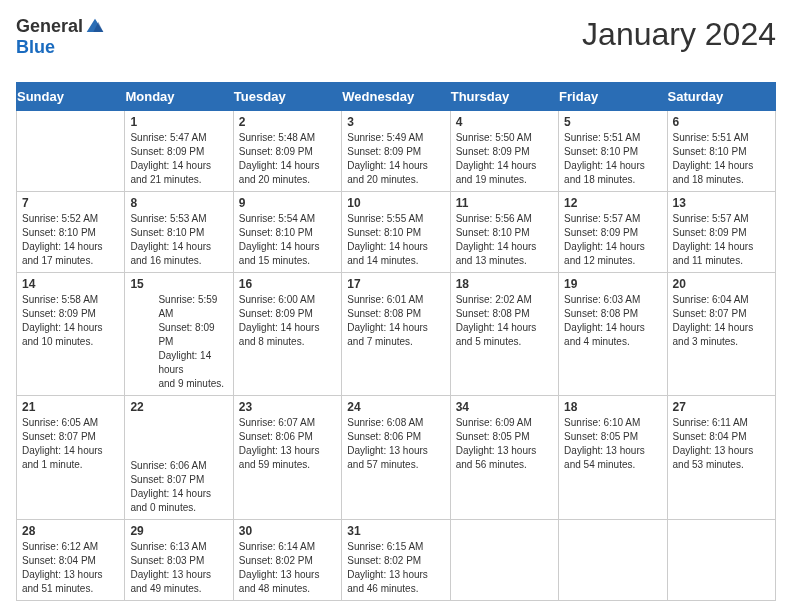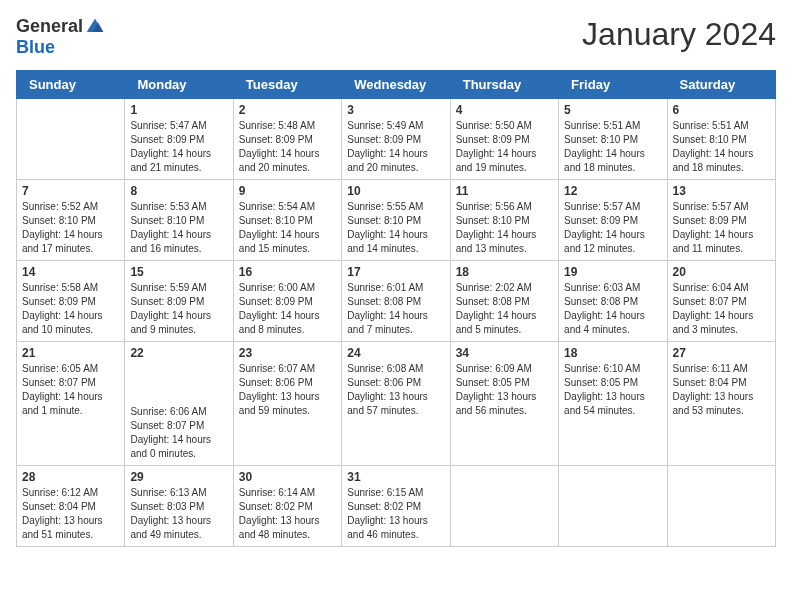--- a/index.html
+++ b/index.html
@@ -7,21 +7,21 @@
       font-family: Arial, sans-serif;
       background: #fff;
       width: 792px;
       min-height: 612px;
       padding: 16px;
     }
     .header {
       display: flex;
       justify-content: space-between;
       align-items: flex-start;
-      margin-bottom: 12px;
+      margin-bottom: 24px;
       gap: 24px;
     }
     .logo {
       display: flex;
       flex-direction: column;
       align-items: flex-start;
     }
     .logo-text {
       display: flex;
       align-items: center;
@@ -56,21 +56,21 @@
     .calendar {
       width: 100%;
       border-collapse: collapse;
       border: 1px solid #ccc;
     }
     .calendar th {
       background-color: #2a6db5;
       color: #fff;
       font-size: 13px;
       font-weight: bold;
-      padding: 6px 12px;
+      padding: 6px 0;
       text-align: left;
       border: 1px solid #2a6db5;
     }
     .calendar td {
       vertical-align: top;
       padding: 4px 5px;
       font-size: 10.5px;
       color: #333;
       border: 1px solid #ccc;
       width: 108px;
@@ -222,21 +222,21 @@
       <tr>
         <td>
           <span class="day-num">14</span>
           <div class="day-info" style="white-space: pre-line;">Sunrise: 5:58 AM
 Sunset: 8:09 PM
 Daylight: 14 hours
 and 10 minutes.</div>
         </td>
         <td>
           <span class="day-num">15</span>
-          <div class="day-info" style="white-space: pre-line;">Sunrise: 5:59 AM
+          <div class="day-info" style="white-space: pre-line; margin-left: 28px;">Sunrise: 5:59 AM
 Sunset: 8:09 PM
 Daylight: 14 hours
 and 9 minutes.</div>
         </td>
         <td>
           <span class="day-num">16</span>
           <div class="day-info" style="white-space: pre-line;">Sunrise: 6:00 AM
 Sunset: 8:09 PM
 Daylight: 14 hours
 and 8 minutes.</div>

